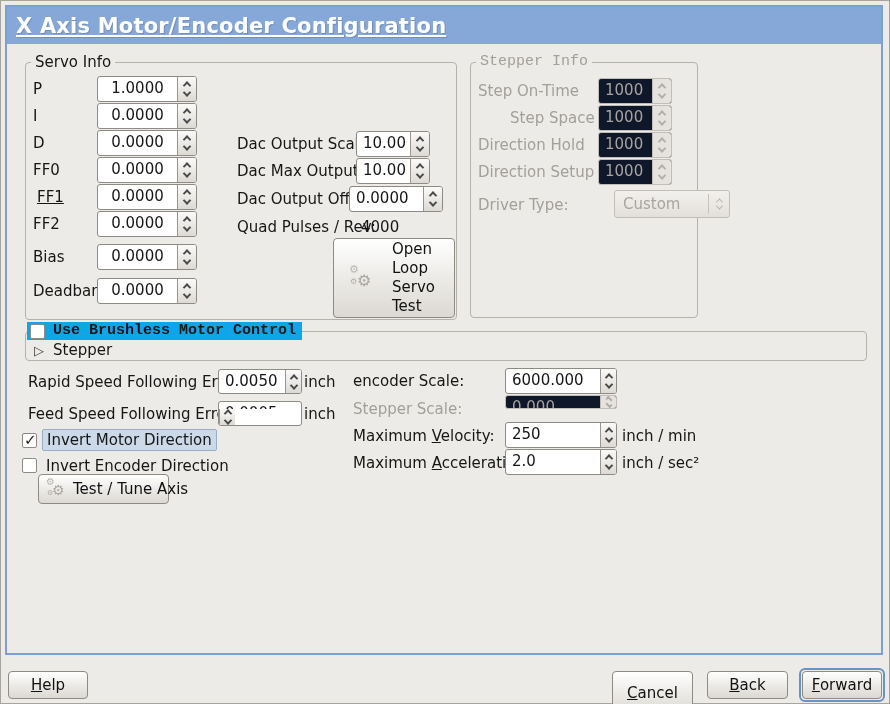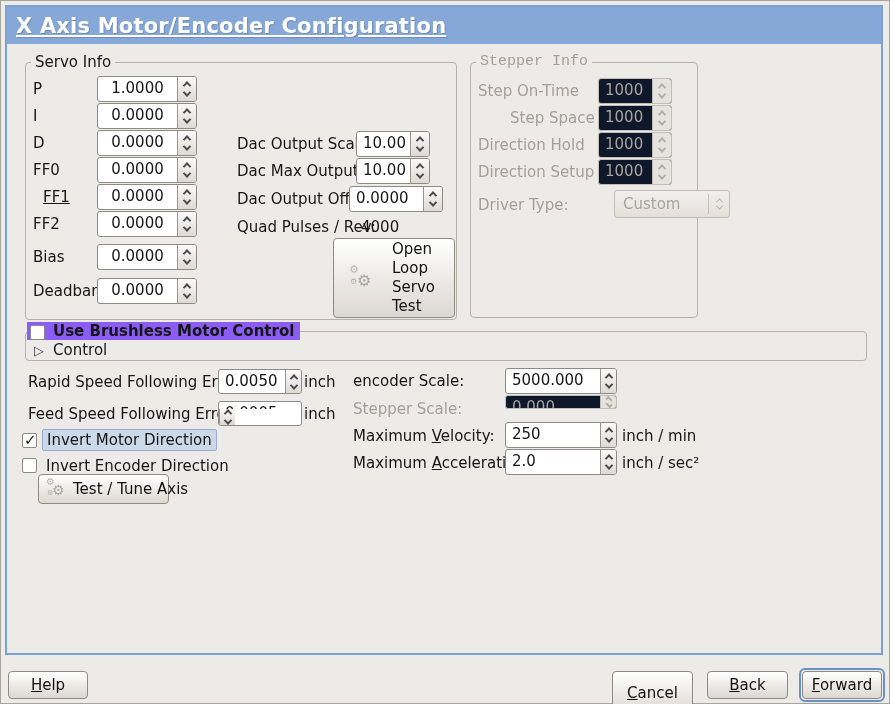--- a/index.html
+++ b/index.html
@@ -54,21 +54,21 @@
 
   .gears { position:relative; width:26px; height:26px; flex:0 0 26px; }
   .gears .g1 { position:absolute; left:7px; top:6px; font-size:16px; color:#aba8a2; }
   .gears .g2 { position:absolute; left:-1px; top:-2px; font-size:11px; color:#bab7b1; }
   .gears .g3 { position:absolute; left:0px; top:12px; font-size:8px; color:#b2afa9; }
 
   .multiline { display:flex; flex-direction:column; align-items:flex-start; line-height:19px; }
 
   .expander-tri { position:absolute; font-size:13px; color:#3a3a3a; line-height:13px; }
   .static-val { position:absolute; font-size:15px; white-space:nowrap; }
-  .framefill { position:absolute; background:#8b5cf6; z-index:2; display:flex; align-items:flex-end; }
+  .framefill { position:absolute; background:#0ea5e9; z-index:2; display:flex; align-items:center;font-family:Liberation Mono, monospace; }
 </style>
 </head>
 <body>
 
 <div class="page">
 
   <div class="panel">
     <div class="titleband">
       <span class="t">X Axis Motor/Encoder Configuration</span>
     </div>
@@ -106,21 +106,21 @@
 
   <span class="lbl" style="left:33px; top:161px;">FF0</span>
   <div class="spin" style="left:97px; top:157px; width:100px; height:26px;">
     <span class="entry center">0.0000</span>
     <span class="arrows">
         <i class="chev up"></i>
         <i class="chev dn"></i>
       </span>
   </div>
 
-  <span class="lbl" style="left:43px; top:188px;text-decoration:underline;">FF1</span>
+  <span class="lbl" style="left:37px; top:188px;text-decoration:underline;">FF1</span>
   <div class="spin" style="left:97px; top:184px; width:100px; height:26px;">
     <span class="entry center">0.0000</span>
     <span class="arrows">
         <i class="chev up"></i>
         <i class="chev dn"></i>
       </span>
   </div>
 
   <span class="lbl" style="left:33px; top:215px;">FF2</span>
   <div class="spin" style="left:97px; top:211px; width:100px; height:26px;">
@@ -241,21 +241,21 @@
         <i class="chev dn"></i>
       </span>
   </div>
 
   <div class="frame" style="left:25px; top:331px; width:842px; height:30px;"></div>
   <div class="framefill" style="left:27px; top:322px; height:18px; padding:0 6px 0 3px; gap:8px;">
     <span class="cb" style="position:relative;"></span>
     <span class="lbl" style="position:relative; top:0;"><b>Use Brushless Motor Control</b></span>
   </div>
   <span class="expander-tri" style="left:34px; top:344px;">▷</span>
-  <span class="lbl" style="left:53px; top:341px;">Control</span>
+  <span class="lbl" style="left:53px; top:341px;">Stepper</span>
 
   <span class="lbl" style="left:28px; top:373px;">Rapid Speed Following Error:</span>
   <div class="spin" style="left:218px; top:369px; width:84px; height:25px;">
     <span class="entry">0.0050</span>
     <span class="arrows" style="width:16px;">
         <i class="chev up"></i>
         <i class="chev dn"></i>
       </span>
   </div>
   <span class="lbl" style="left:304px; top:373px;">inch</span>
@@ -265,21 +265,21 @@
     <span class="entry">0.0005</span>
     <span class="arrows" style="width:16px;">
         <i class="chev up"></i>
         <i class="chev dn"></i>
       </span>
   </div>
   <span class="lbl" style="left:304px; top:405px;">inch</span>
 
   <span class="lbl" style="left:353px; top:372px;">encoder Scale:</span>
   <div class="spin" style="left:505px; top:368px; width:112px; height:26px;">
-    <span class="entry">5000.000</span>
+    <span class="entry">6000.000</span>
     <span class="arrows" style="width:16px;">
         <i class="chev up"></i>
         <i class="chev dn"></i>
       </span>
   </div>
 
   <span class="lbl dis" style="left:353px; top:400px;">Stepper Scale:</span>
   <div class="spin dis" style="left:505px; top:395px; width:112px; height:14px;">
     <span class="entry">0.000</span>
     <span class="arrows" style="width:16px;">

